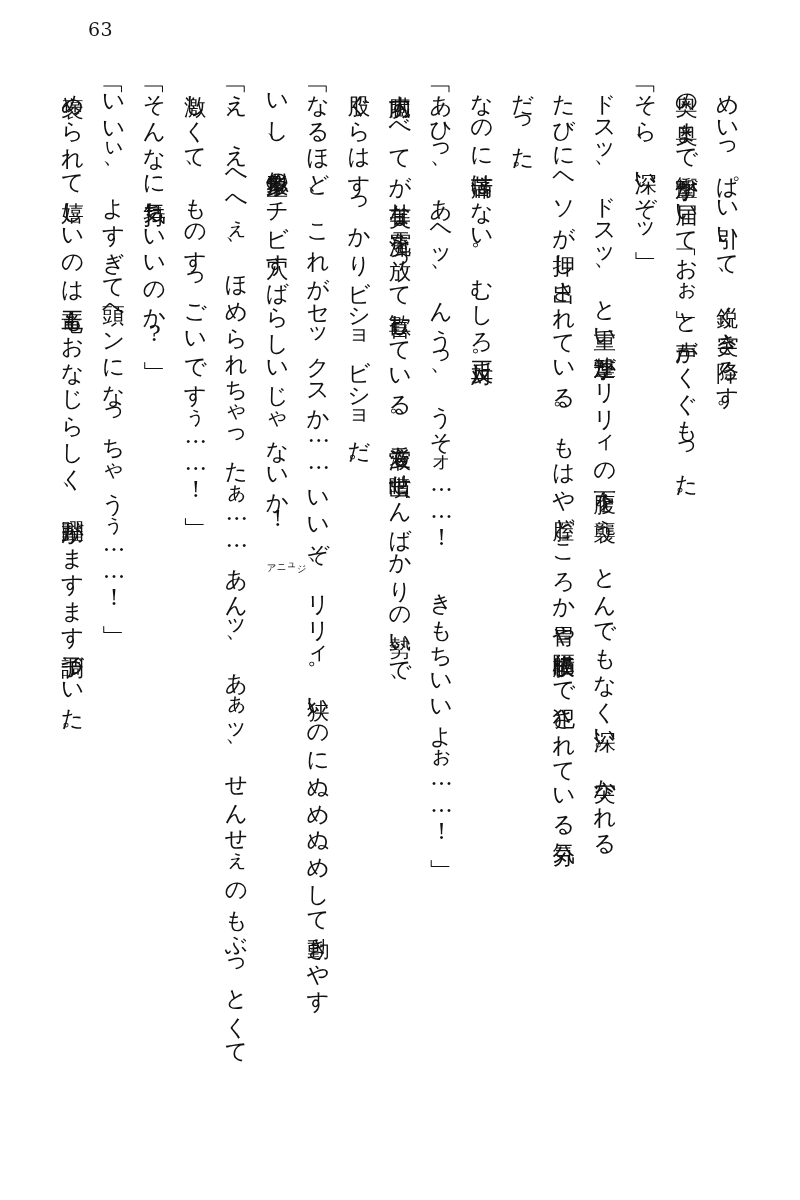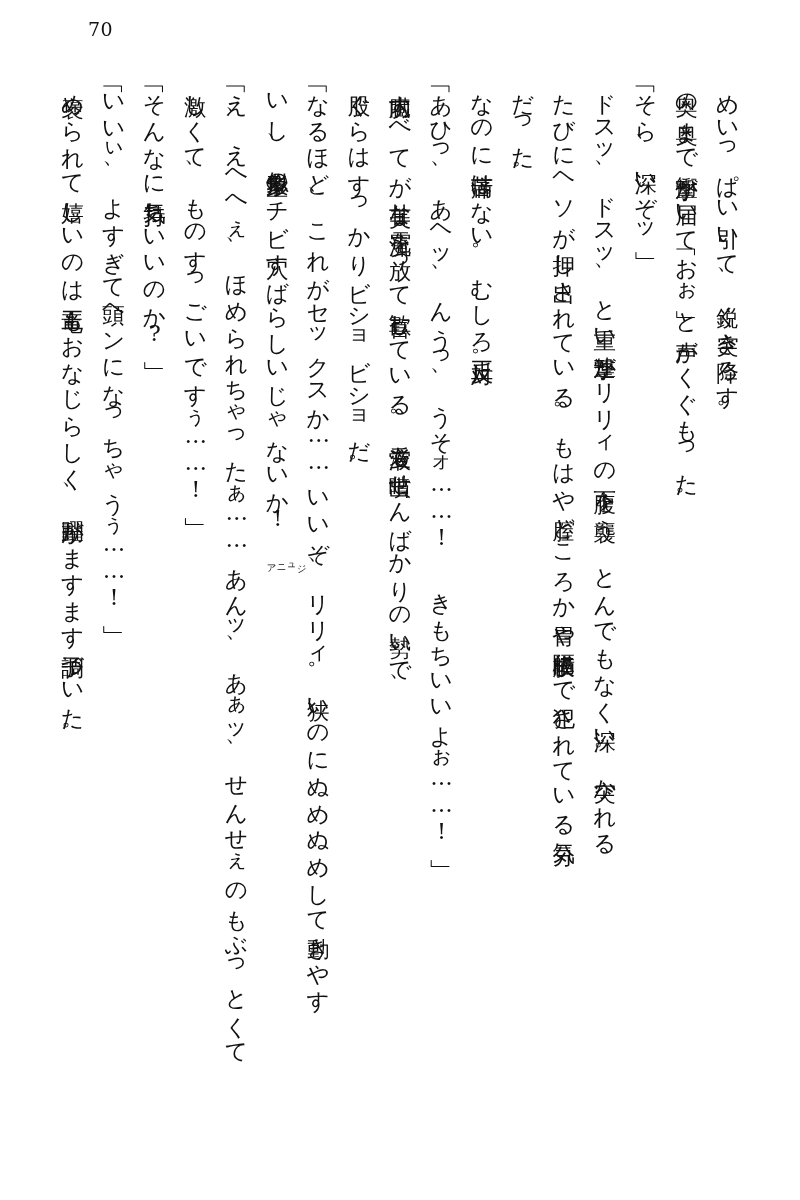--- a/index.html
+++ b/index.html
@@ -64,21 +64,21 @@
     line-height: 1.05;
     letter-spacing: 0;
     color: #111111;
   }
 </style>
 </head>
 <body>
 
 <div class="page">
 
-  <div class="page-number">70</div>
+  <div class="page-number">63</div>
 
   <div class="body-text">
     <p>めいっぱい引いて、鋭く突き降ろす。</p>
     <p>奥の奥まで衝撃が届いて「おぉ」と声がくぐもった。</p>
     <p>「そら、深いぞッ」</p>
     <p>ドスッ、ドスッ、と重い連撃がリリィの下腹を襲う。とんでもなく深い。突かれる</p>
     <p>たびにヘソが押し出されている。もはや膣どころか胃や横隔膜まで犯されている気分</p>
     <p>だった。</p>
     <p>なのに苦痛はない。むしろ正反対。</p>
     <p>「あひっ、あヘッ、んうっ、うそォ……! きもちいいよぉ……!」</p>

